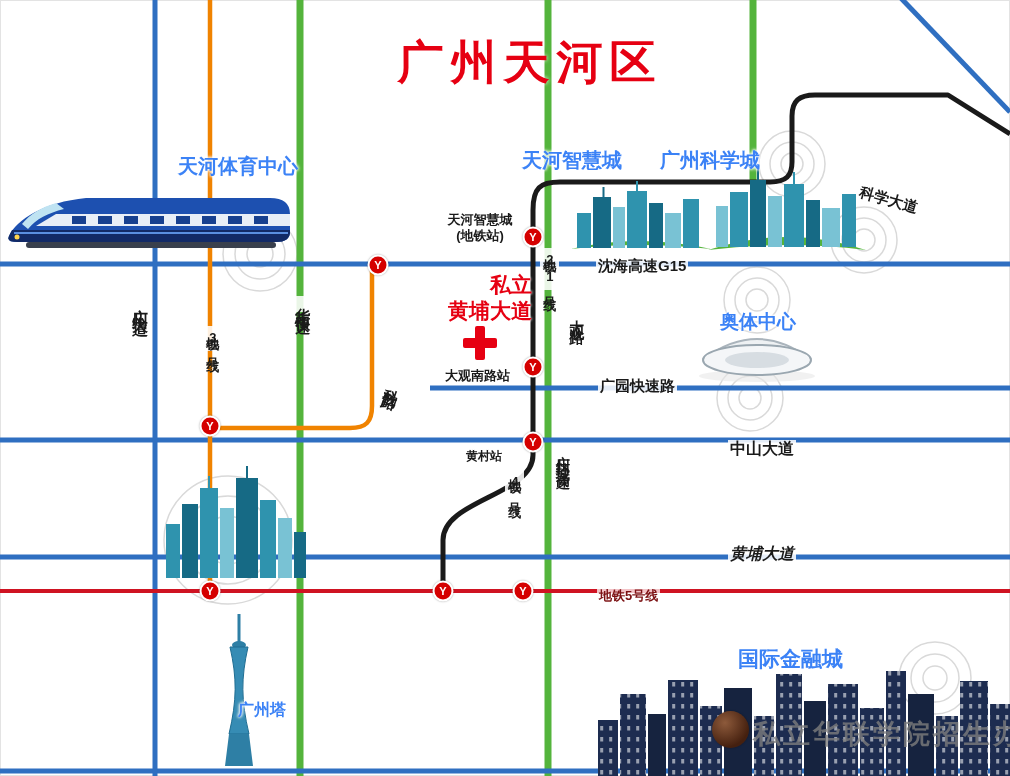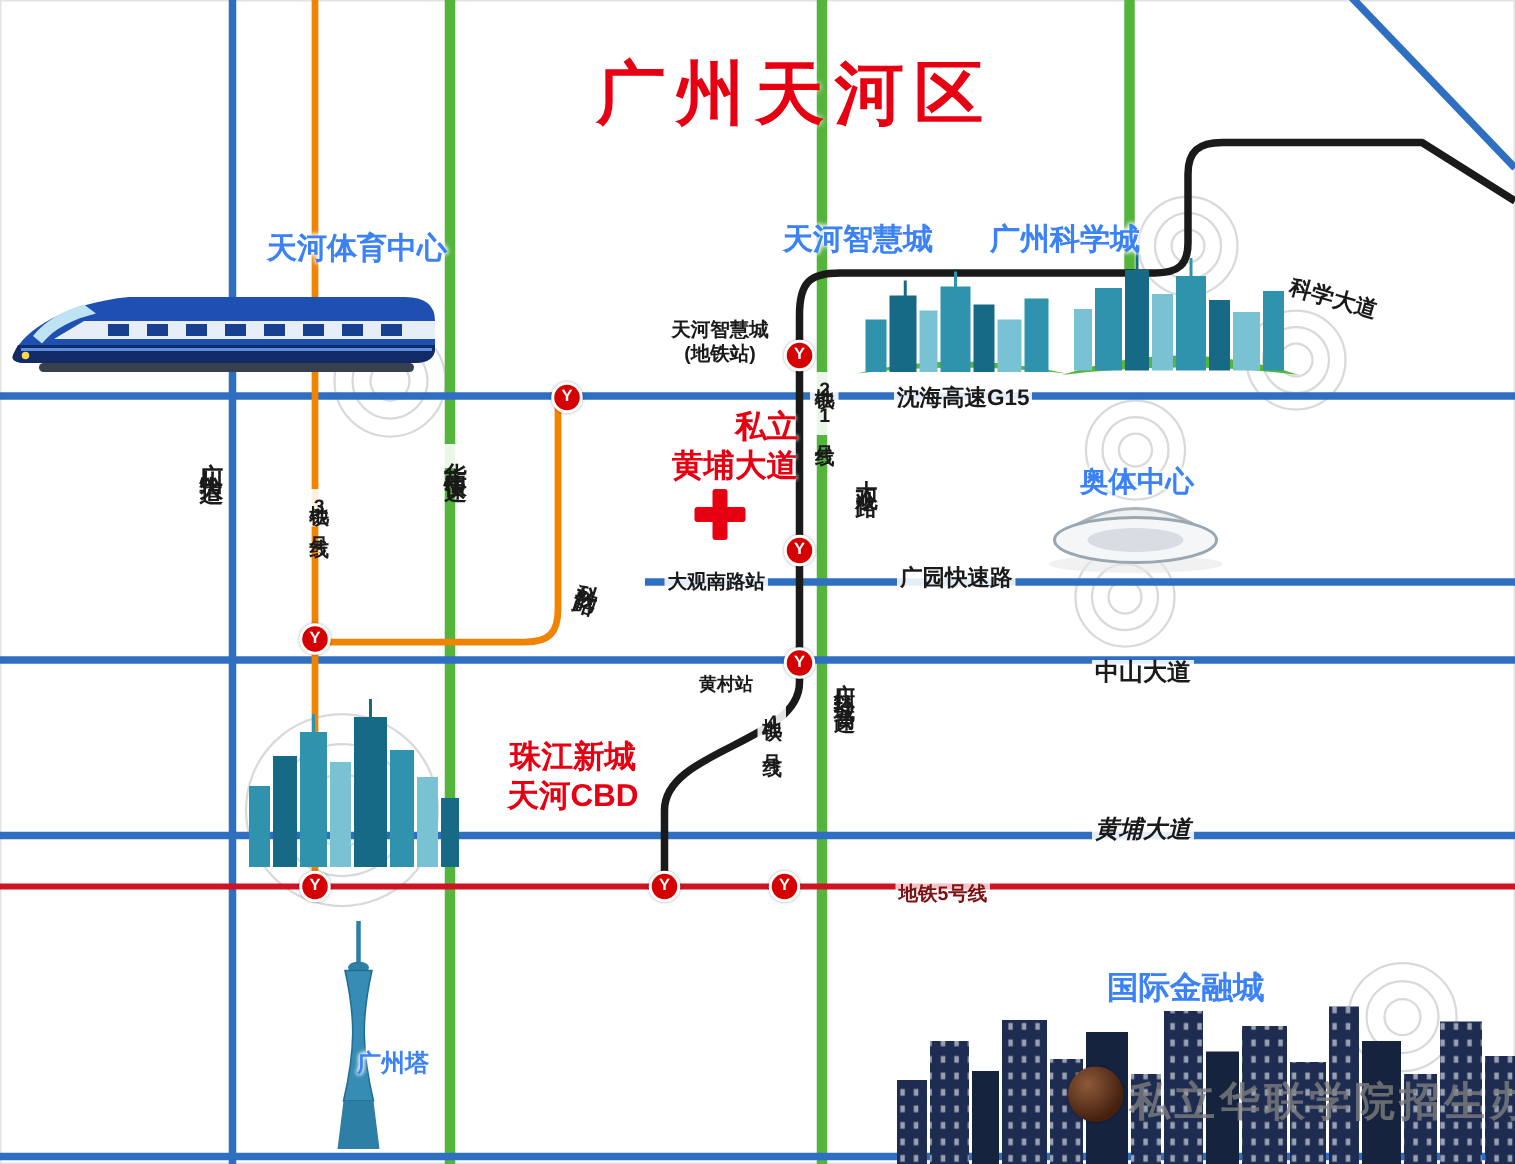--- a/index.html
+++ b/index.html
@@ -218,21 +218,21 @@
 
   <div class="lbl" style="left:596px;top:257px;font-size:15px;">沈海高速G15</div>
 
   <div class="twoLine red" style="left:430px;top:272px;width:102px;font-size:21px;color:#e60012;text-shadow:0 0 3px #fff,0 0 3px #fff;text-align:right;">
     <span>私立</span><br>
     <span>黄埔大道</span>
   </div>
 
   <div class="cross"></div>
 
-  <div class="lbl" style="left:443px;top:368px;font-size:13px;margin-top:12px;">大观南路站</div>
+  <div class="lbl" style="left:443px;top:368px;font-size:13px;">大观南路站</div>
 
   <div class="lbl red" style="left:718px;top:311px;font-size:19px;">奥体中心</div>
 
   <div class="lbl" style="left:598px;top:377px;font-size:15px;">广园快速路</div>
 
   <div class="lbl v" style="left:566px;top:308px;font-size:15px;letter-spacing:5px;">大观路</div>
 
   <div class="lbl v" style="left:540px;top:248px;font-size:13px;letter-spacing:2px;">地铁21号线</div>
 
   <div class="lbl v" style="left:128px;top:296px;font-size:16px;letter-spacing:4px;">广州大道</div>
@@ -248,24 +248,20 @@
   <div class="lbl" style="left:728px;top:440px;font-size:16px;text-align:center;">中山大道</div>
 
   <div class="lbl v" style="left:505px;top:468px;font-size:13px;letter-spacing:3px;">地铁4号线</div>
 
   <div class="lbl v" style="left:553px;top:444px;font-size:14px;letter-spacing:4px;">广州环城高速</div>
 
   <div class="lbl" style="left:728px;top:545px;font-size:16px;font-style:italic;">黄埔大道</div>
 
   <div class="lbl" style="left:597px;top:588px;font-size:13px;color:#7c1113;background:rgba(255,255,255,.75);">地铁5号线</div>
 
-  <div class="twoLine red" style="left:326px;top:492px;width:112px;font-size:21px;color:#e60012;text-shadow:0 0 3px #fff,0 0 3px #fff;">
-    <span>珠江新城</span><br>
-    <span>天河CBD</span>
-  </div>
 
   <div class="lbl red" style="left:236px;top:701px;font-size:16px;">广州塔</div>
 
   <div class="lbl red" style="left:736px;top:647px;font-size:21px;">国际金融城</div>
 
   <div class="mk" style="left:378px;top:265px">
     <span>Y</span>
     </div>
   <div class="mk" style="left:533px;top:237px">
     <span>Y</span>

